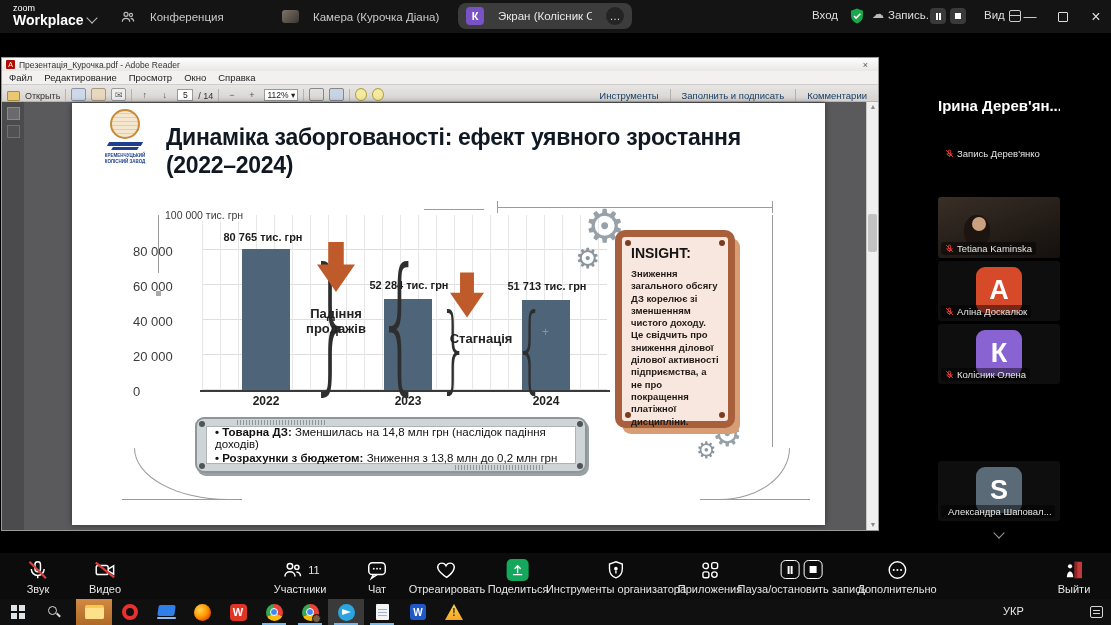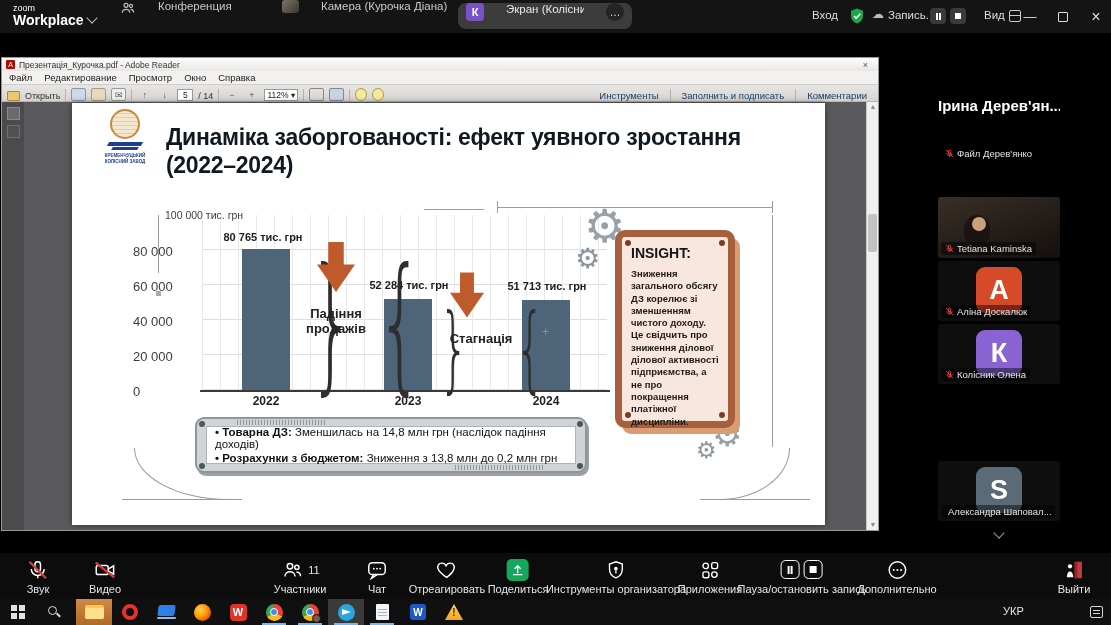--- a/index.html
+++ b/index.html
@@ -1,21 +1,21 @@
 <!DOCTYPE html>
 <html><head>
 <meta charset="utf-8">
 <style>
 *{margin:0;padding:0;box-sizing:border-box}
 html,body{width:1111px;height:625px;background:#000;overflow:hidden}
 body{font-family:"Liberation Sans","DejaVu Sans",sans-serif;position:relative;color:#ddd}
 .abs{position:absolute}
 
 #topbar{position:absolute;left:0;top:0;width:1111px;height:33px;background:#141414;z-index:50}
-.tb-tab{position:absolute;top:0;height:33px;display:flex;align-items:flex-start;gap:22px;color:#c9c9c9;font-size:11.5px;cursor:default}
+.tb-tab{position:absolute;top:0;height:33px;display:flex;align-items:center;gap:14px;color:#c9c9c9;font-size:11.5px;cursor:default}
 .tb-pill{background:#3c3c3c;border-radius:8px;height:26px;top:3px;padding:0 8px;color:#e8e8e8}
 .kavatar{width:18px;height:18px;border-radius:4px;background:#7a52c7;color:#fff;font-size:11px;font-weight:bold;display:flex;align-items:center;justify-content:center}
 .elli{width:18px;height:18px;border-radius:50%;background:#242424;color:#ddd;display:flex;align-items:center;justify-content:center;font-size:11px;line-height:0}
 .winbtn{position:absolute;top:0;width:30px;height:33px;display:flex;align-items:center;justify-content:center;color:#ddd;font-size:13px}
 .mini-rec{width:16px;height:16px;background:#3a3a3a;border-radius:4px;display:inline-flex;align-items:center;justify-content:center;margin-left:3px}
 
 #reader{position:absolute;left:2px;top:58px;width:876px;height:472px;background:#5a595b;box-shadow:0 0 0 1px #9a9a9a,3px 4px 10px rgba(0,0,0,.6);z-index:10}
 #rtitle{position:absolute;left:0;top:0;width:100%;height:13px;background:linear-gradient(#fdfdfd,#e9e7e5);display:flex;align-items:center;padding:0 4px;font-size:8.5px;color:#333;gap:4px}
 #rmenu{position:absolute;left:0;top:13px;width:100%;height:14px;background:#f2f1f0;display:flex;align-items:center;gap:12px;padding:0 7px;font-size:9.5px;color:#222;border-bottom:1px solid #d0cecd}
 #rtools{position:absolute;left:0;top:27px;width:100%;height:17px;background:linear-gradient(#e8e6e4,#d6d3d0);border-bottom:1px solid #b7b4b1;display:flex;align-items:flex-end;padding:0 5px;gap:5px;font-size:9px;color:#333}
@@ -277,21 +277,21 @@
   <div id="panel">
 
     <div class="ptile" style="top:50px;height:85px">
       <div class="pname-big" style="margin-top:14px">Ірина Дерев'ян...</div>
       <div class="plab" style="bottom:8px">
         <svg width="9" height="9" viewBox="0 0 24 24" fill="none" stroke="#e23b3b" stroke-width="2.6">
             <rect x="9" y="3" width="6" height="11" rx="3" stroke="#e23b3b"></rect>
             <path d="M5 11a7 7 0 0 0 14 0M12 18v3"></path>
             <line x1="3" y1="3" x2="21" y2="21"></line>
           </svg>
-        <span>Файл Дерев'янко</span>
+        <span>Запись Дерев'янко</span>
       </div>
     </div>
 
 
     <div class="ptile" style="top:164px;height:61px;background:linear-gradient(160deg,#3a2f27 0%,#241d18 55%,#14100d 100%)">
       <div class="abs" style="left:26px;top:18px;width:26px;height:30px;border-radius:50% 50% 40% 40%;background:#1b1410"></div>
       <div class="abs" style="left:34px;top:20px;width:14px;height:14px;border-radius:50%;background:#caa17f"></div>
       <div class="plab">
         <svg width="9" height="9" viewBox="0 0 24 24" fill="none" stroke="#e23b3b" stroke-width="2.6">
             <rect x="9" y="3" width="6" height="11" rx="3"></rect>

